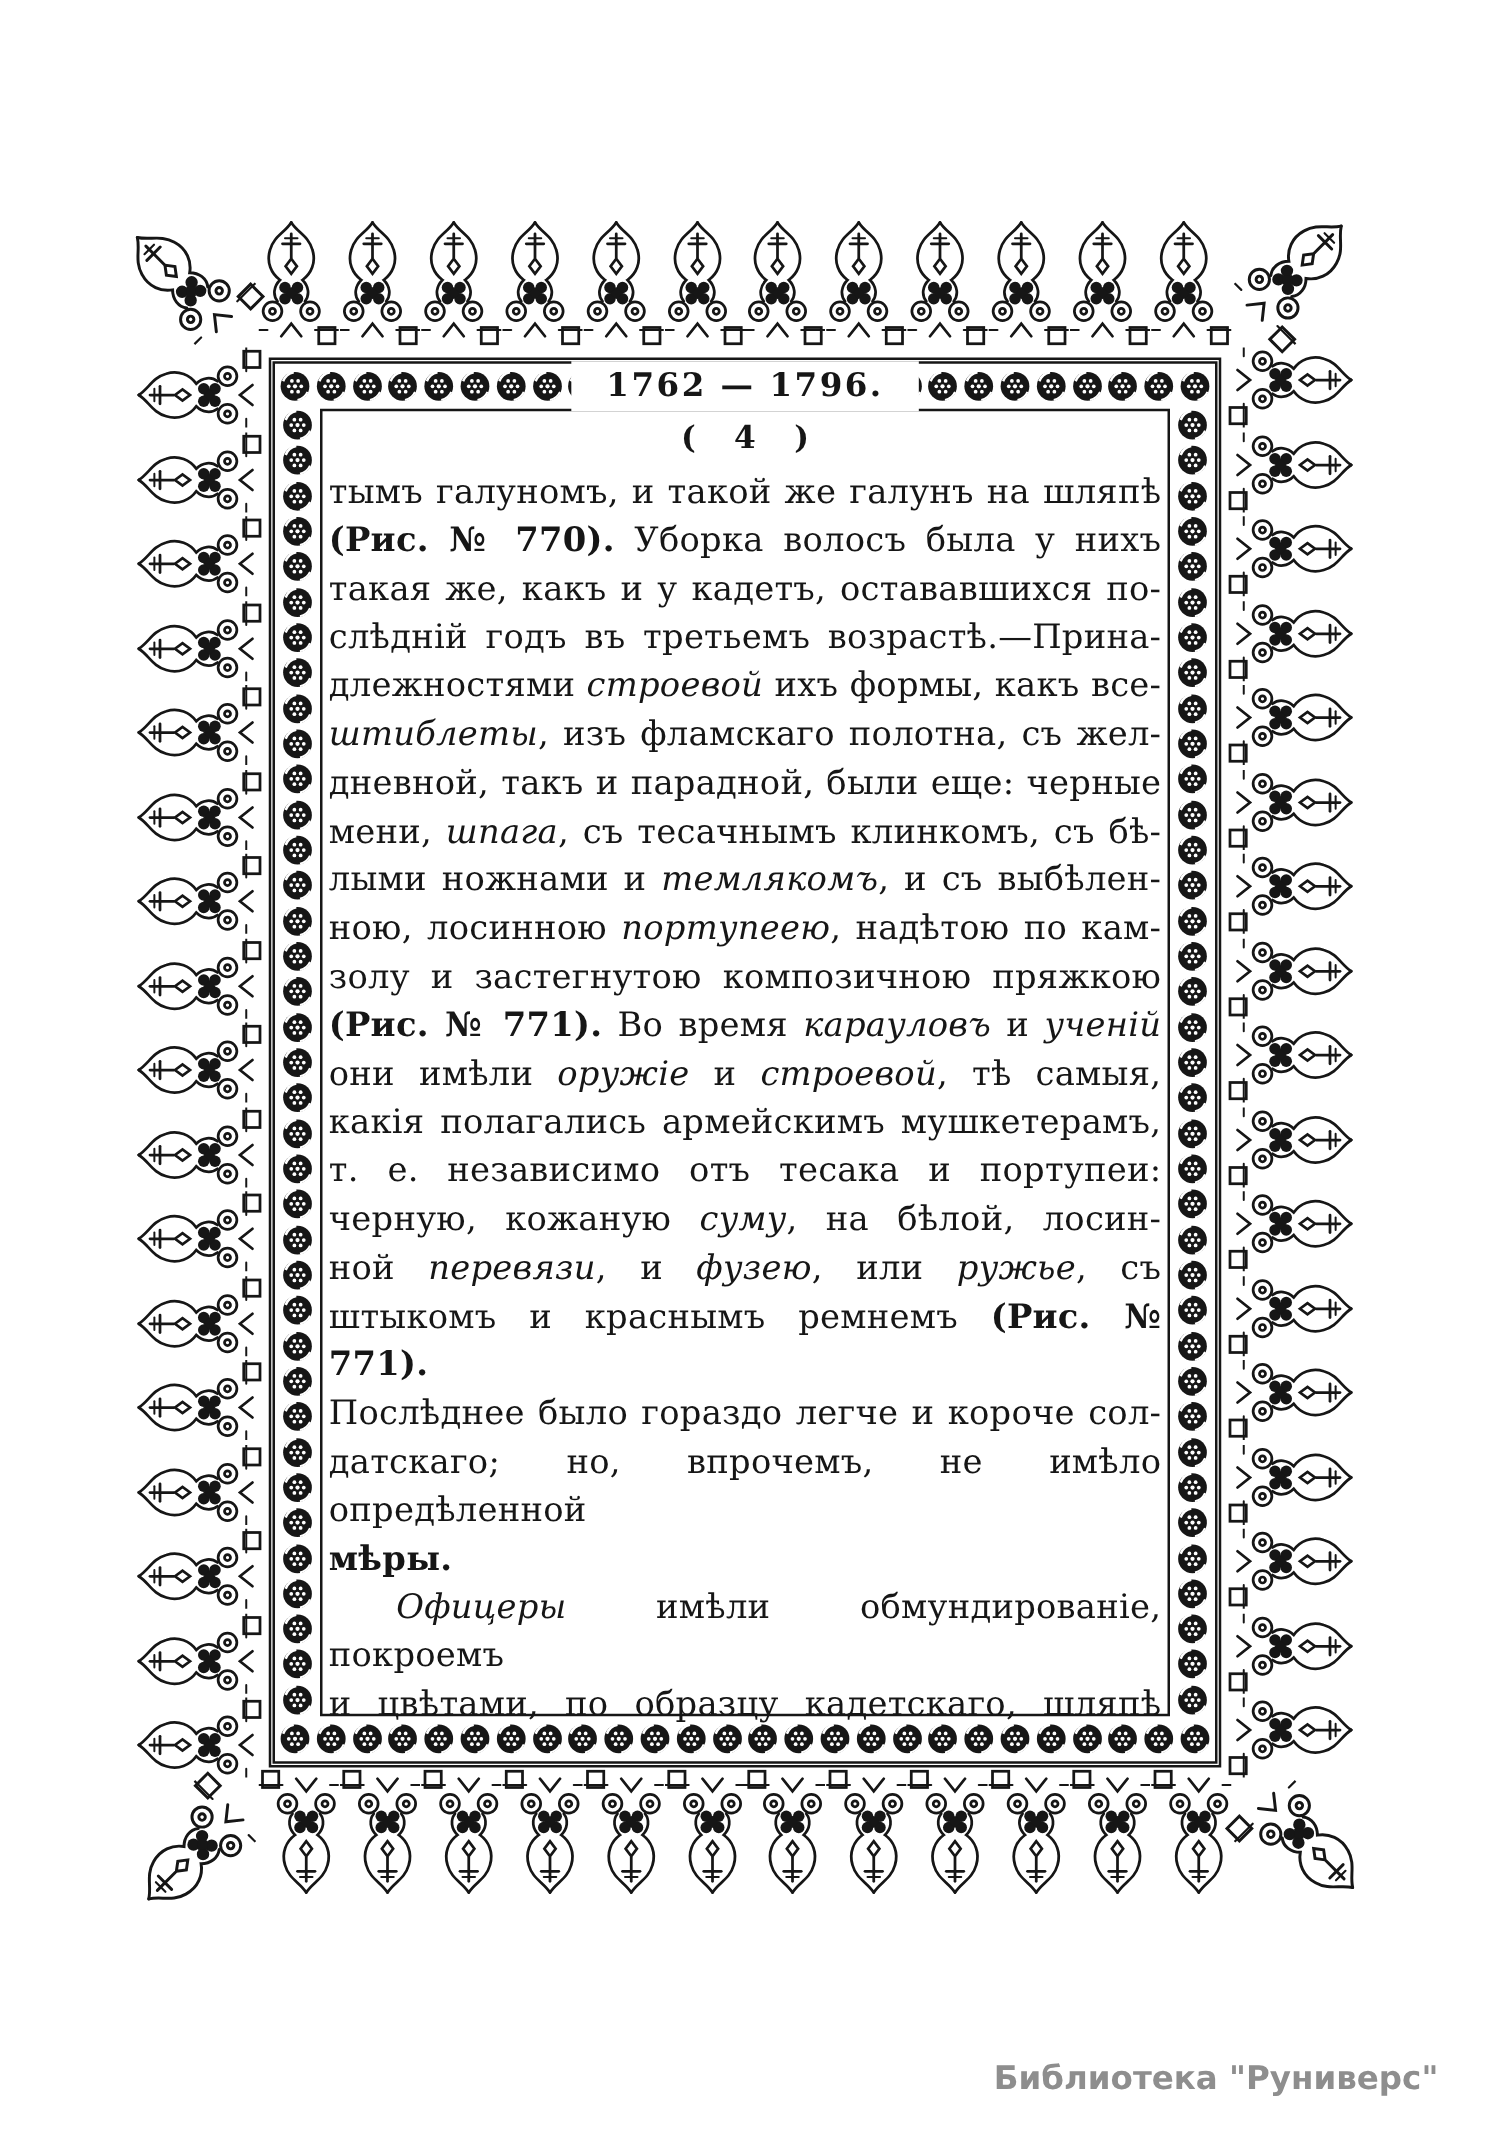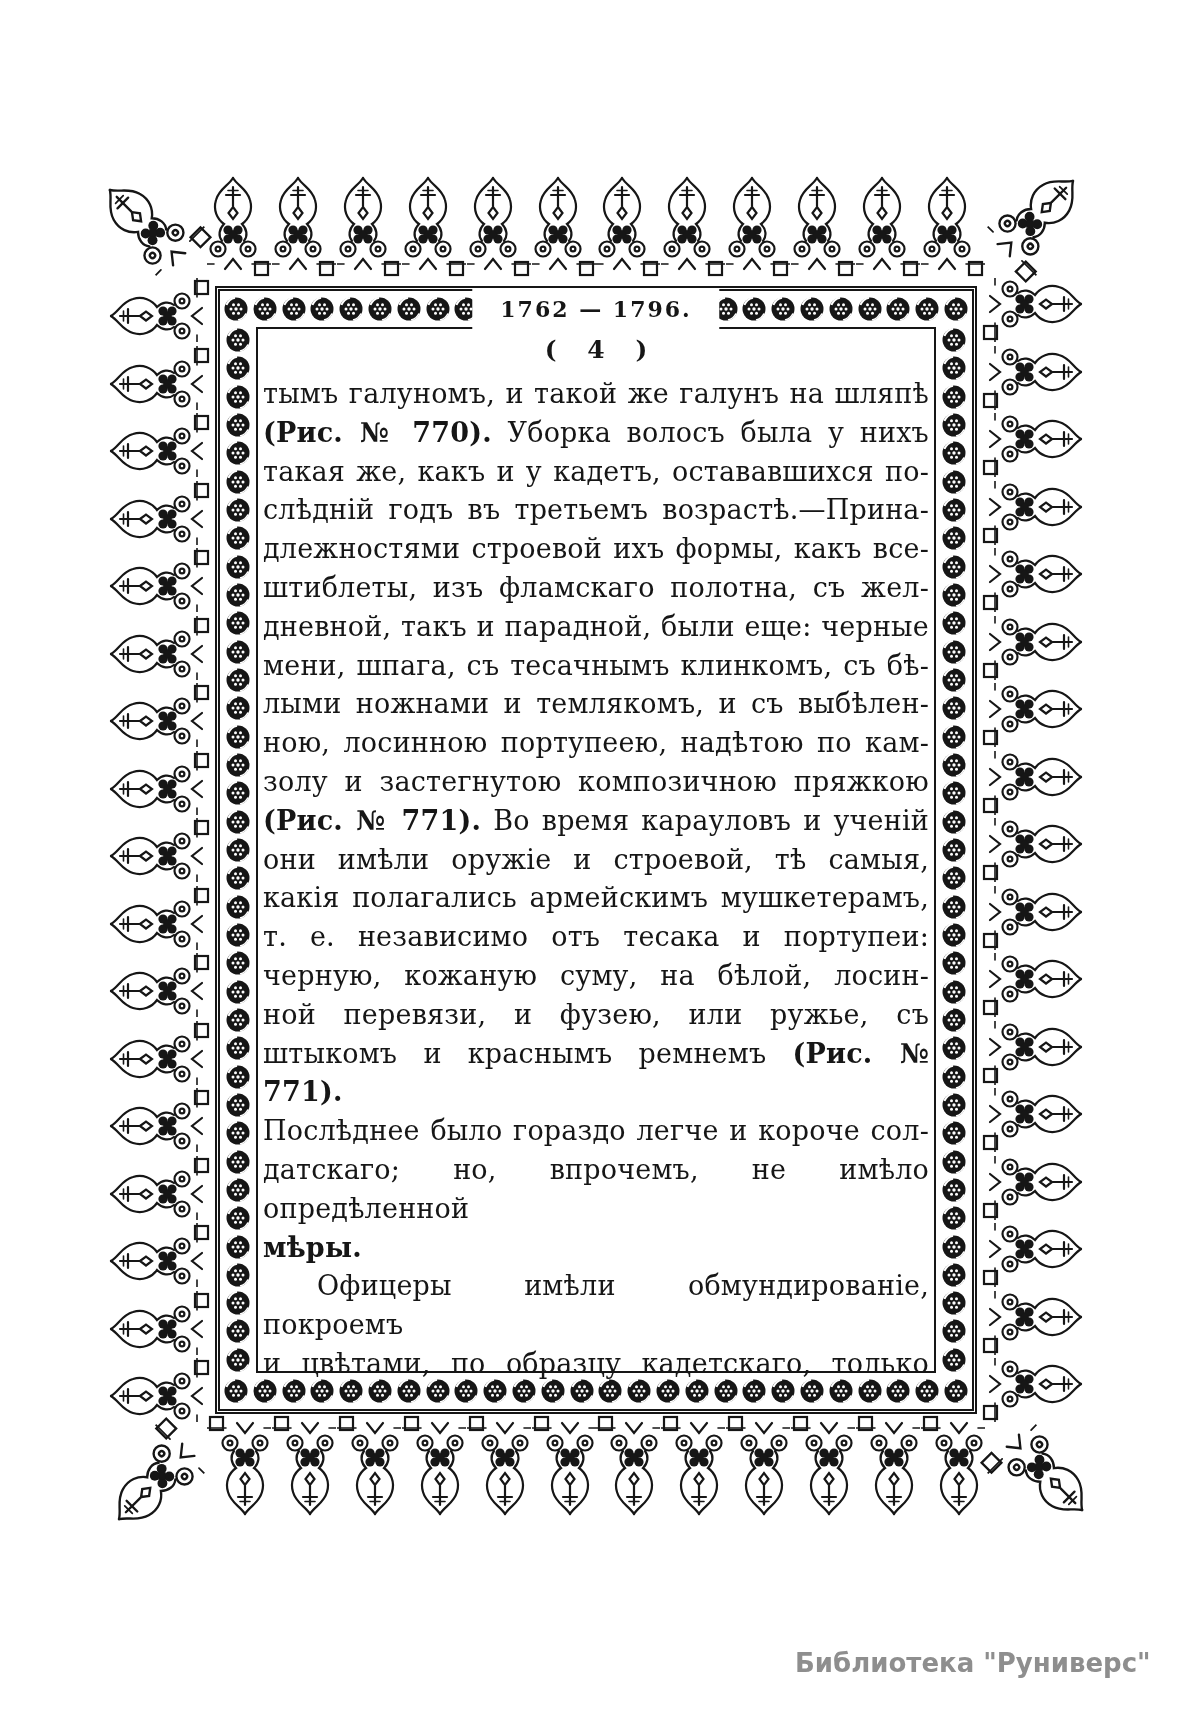--- a/index.html
+++ b/index.html
@@ -42,31 +42,31 @@
   .ros{position:absolute;display:flex;align-items:center;overflow:hidden;}
   .ros-top{left:0;right:0;top:0;height:36px;justify-content:space-between;padding:0 3px;}
   .ros-bottom{left:0;right:0;bottom:0;height:36px;justify-content:space-between;padding:0 3px;}
   .ros-left{top:36px;bottom:36px;left:0;width:36px;flex-direction:column;justify-content:space-between;}
   .ros-right{top:36px;bottom:36px;right:0;width:36px;flex-direction:column;justify-content:space-between;}
   .ros-svg{width:26px;height:26px;flex:none;}
 
   
   .years{position:absolute;top:-2px;left:50%;transform:translateX(-50%);
          height:40px;line-height:40px;background:#ffffff;padding:0 28px;
-         font-weight:700;font-size:22px;letter-spacing:2px;z-index:2;white-space:nowrap;}
+         font-weight:700;font-size:26px;letter-spacing:2px;z-index:2;white-space:nowrap;}
 
   
   .text-area{position:absolute;inset:36px;border:2px solid #161616;padding:2px 2px 0;}
   .pagenum{text-align:center;font-size:25px;font-weight:600;word-spacing:22px;
            margin-top:2px;line-height:34px;}
   .body-text{margin-top:8px;padding:0 3px;font-size:27px;line-height:38.8px;}
   .line{text-align:justify;text-align-last:justify;letter-spacing:.2px;white-space:normal;}
   .line.no-j{text-align-last:left;font-weight:bold;}
   .line.ind{text-indent:54px;}
-  .it{}
+  .it{font-style:italic;}
   .bd{font-weight:700;}
 
   
   .watermark{position:absolute;left:795px;top:1648px;
              font-family:"DejaVu Sans","Liberation Sans",sans-serif;
              font-weight:700;font-size:26px;color:#8e8e8e;white-space:nowrap;}
 </style>
 </head>
 <body>
 
@@ -842,20 +842,20 @@
             <div class="line"><span>они имѣли </span><span class="it">оружіе</span><span> и </span><span class="it">строевой</span><span>, тѣ самыя,</span></div>
             <div class="line"><span>какія полагались армейскимъ мушкетерамъ,</span></div>
             <div class="line"><span>т. е. независимо отъ тесака и портупеи:</span></div>
             <div class="line"><span>черную, кожаную </span><span class="it">суму</span><span>, на бѣлой, лосин-</span></div>
             <div class="line"><span>ной </span><span class="it">перевязи</span><span>, и </span><span class="it">фузею</span><span>, или </span><span class="it">ружье</span><span>, съ</span></div>
             <div class="line"><span>штыкомъ и краснымъ ремнемъ </span><span class="bd">(Рис. № 771).</span></div>
             <div class="line"><span>Послѣднее было гораздо легче и короче сол-</span></div>
             <div class="line"><span>датскаго; но, впрочемъ, не имѣло опредѣленной</span></div>
             <div class="line no-j"><span>мѣры.</span></div>
             <div class="line ind"><span class="it">Офицеры</span><span> имѣли обмундированіе, покроемъ</span></div>
-            <div class="line"><span>и цвѣтами, по образцу кадетскаго, только</span></div>
+            <div class="line"><span>и цвѣтами, по образцу кадетскаго, шляпѣ</span></div>
           </div>
       </div>
     </div>
   </div>
 
   <div class="watermark">Библиотека "Руниверс"</div>
 </div>
 
 </body></html>

